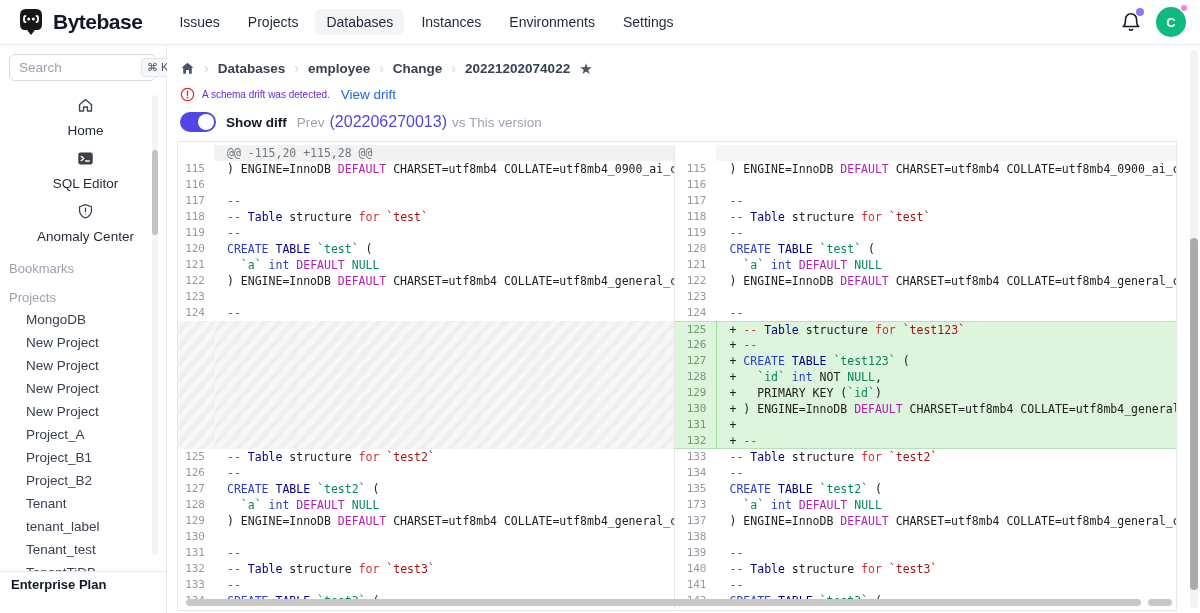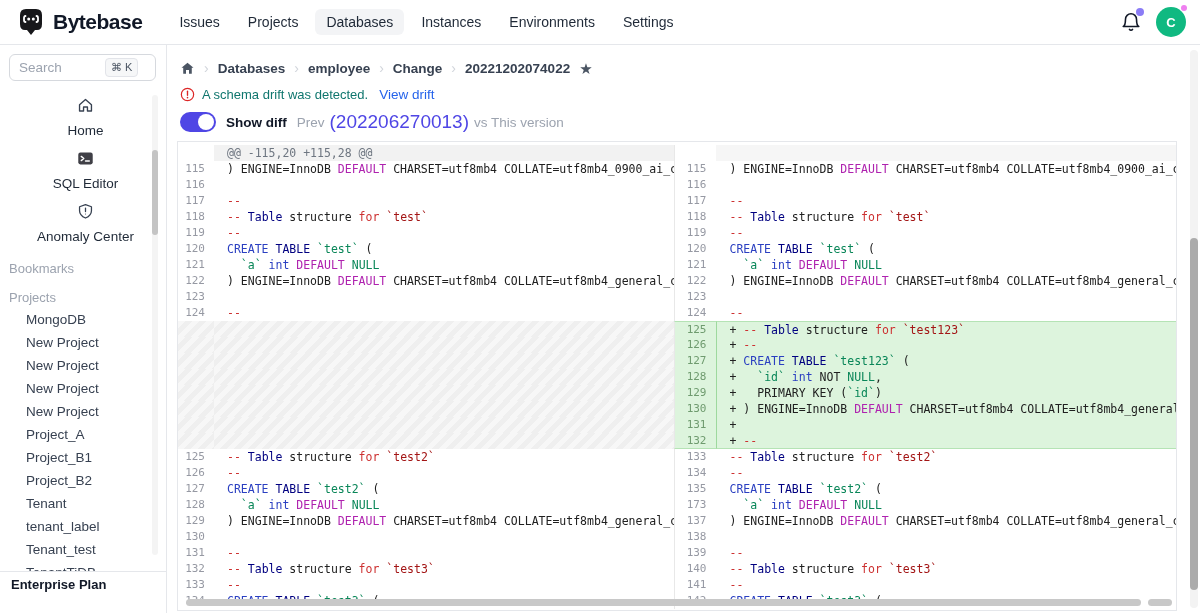--- a/index.html
+++ b/index.html
@@ -18,49 +18,49 @@
   .topbar-right { margin-left:auto; display:flex; align-items:center; gap:14px; }
   .bell-wrap { position:relative; width:22px; height:22px; }
   .bell-dot { position:absolute; top:-3px; right:-2px; width:8px; height:8px; border-radius:50%; background:#8b7cf6; }
   .avatar-wrap { position:relative; }
   .avatar { width:30px; height:30px; border-radius:50%; background:#10b981; color:#fff; font-size:13px; font-weight:600; display:flex; align-items:center; justify-content:center; }
   .avatar-dot { position:absolute; top:-2px; right:-1px; width:6px; height:6px; border-radius:50%; background:#ef7ff0; }
   
   .shell { display:flex; height:568px; }
   
   .sidebar { width:167px; flex:none; border-right:1px solid #e5e7eb; position:relative; background:#fff; }
-  .search-box { margin:9px 10px 10px 9px; height:27px; border:1px solid #d6d9de; border-radius:6px; display:flex; align-items:center; padding:0 5px 0 9px; }
+  .search-box { margin:9px 10px 10px 9px; height:27px; border:1px solid #d6d9de; border-radius:6px; display:flex; align-items:center; padding:0 5px 0 9px;gap:36px; }
   .search-box input { border:none; outline:none; width:86px; font-size:13.5px; font-family:"Liberation Sans",sans-serif; color:#374151; background:transparent; }
   .search-box input::placeholder { color:#9ca3af; }
   .kbd { font-size:11px; color:#4b5563; border:1px solid #e2e4e9; background:#f6f7f8; border-radius:4px; padding:2px 5px; white-space:nowrap; }
   .snav-item { display:flex; align-items:center; gap:9px; padding:6px 8px 6px 13px; font-size:13.5px; color:#1f2937; cursor:pointer;flex-direction:column; }
   .snav-item .ic { width:17px; height:17px; flex:none; display:flex; align-items:center; justify-content:center; }
   .ssection { padding:11px 10px 3px 9px; font-size:13px; color:#9ca3af; }
   .proj-item { padding:4px 8px 4px 26px; font-size:13.5px; color:#374151; cursor:pointer; white-space:nowrap; }
   .archive-row { margin-top:11px; }
   .side-footer { position:absolute; left:0; right:0; bottom:0; border-top:1px solid #e5e7eb; background:#fff; padding:5px 0 21px 11px; font-size:13px; font-weight:700; color:#111827; }
   .side-scroll-track { position:absolute; top:50px; left:152px; width:6px; height:460px; background:#f4f4f4; border-radius:3px; }
   .side-scroll-thumb { position:absolute; top:105px; left:152px; width:6px; height:85px; background:#c4c4c4; border-radius:3px; }
   
   .main { flex:1; position:relative; background:#fff; }
   .crumb-row { display:flex; align-items:center; margin:13px 0 0 13px; height:20px; }
   .crumb-sep { color:#d1d5db; font-size:14px; margin:0 9px; }
   .crumb { font-size:13.5px; font-weight:600; color:#374151; cursor:pointer; }
   .crumb-star { color:#4b5563; font-size:15px; margin-left:9px; cursor:pointer; line-height:1; }
   .alert-row { display:flex; align-items:center; margin:7px 0 0 13px; height:18px; gap:7px; }
-  .alert-text { font-size:13px; font-weight:500; color:#0f766e; }
+  .alert-text { font-size:10px; font-weight:500; color:#6d28d9; }
   .alert-link { font-size:13.5px; font-weight:500; color:#2563eb; margin-left:4px; cursor:pointer; }
   .diffbar-row { display:flex; align-items:center; margin:9px 0 0 13px; height:20px; }
   .toggle { width:36px; height:20px; border-radius:10px; background:#d1d5db; position:relative; cursor:pointer; flex:none; }
   .toggle.on { background:#4f46e5; }
   .toggle .knob { position:absolute; top:2px; left:2px; width:16px; height:16px; border-radius:50%; background:#fff; }
   .toggle.on .knob { left:18px; }
   .toggle-label { font-size:13.5px; font-weight:700; color:#111827; margin-left:10px; }
   .prev-label { font-size:13.5px; color:#9ca3af; margin-left:10px; }
-  .prev-version { font-size:19px; color:#4f46e5; margin-left:5px; cursor:pointer;text-align:center; }
+  .prev-version { font-size:16px; color:#4f46e5; margin-left:5px; cursor:pointer;text-align:center; }
   .vs-label { font-size:13.5px; color:#9ca3af; margin-left:5px; }
   
   .diff-box { margin:9px 16px 0 10px; width:1000px; height:470px; border:1px solid #e5e7eb; background:#fff; position:relative; overflow:hidden; }
   .diff-rows { padding-top:3px; }
   .drow { display:flex; height:16px; line-height:16px; font-family:"DejaVu Sans Mono","Liberation Mono",monospace; font-size:11.5px; }
   .cell { height:16px; overflow:hidden; }
   .gut { width:36px; flex:none; text-align:right; padding-right:9px; color:#9699a3; font-size:11px; }
   .gut.r { width:42px; border-left:1px solid #e8e8e8; }
   .code { flex:1; white-space:pre; padding-left:13px; color:#202020; }
   .code.r { border-left:1px solid transparent; }

